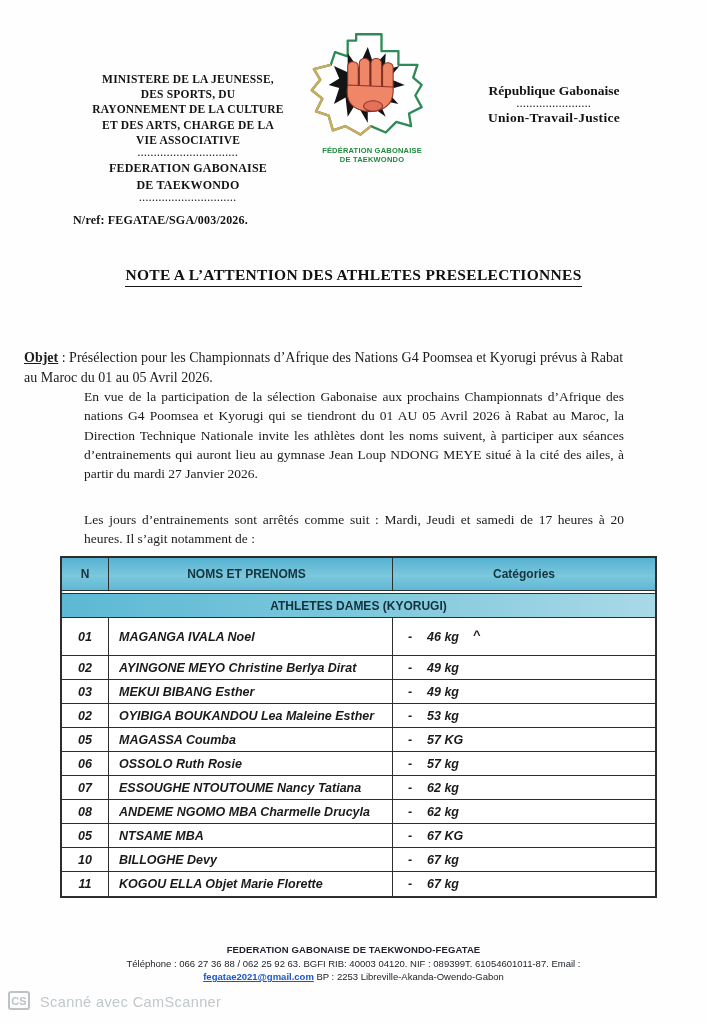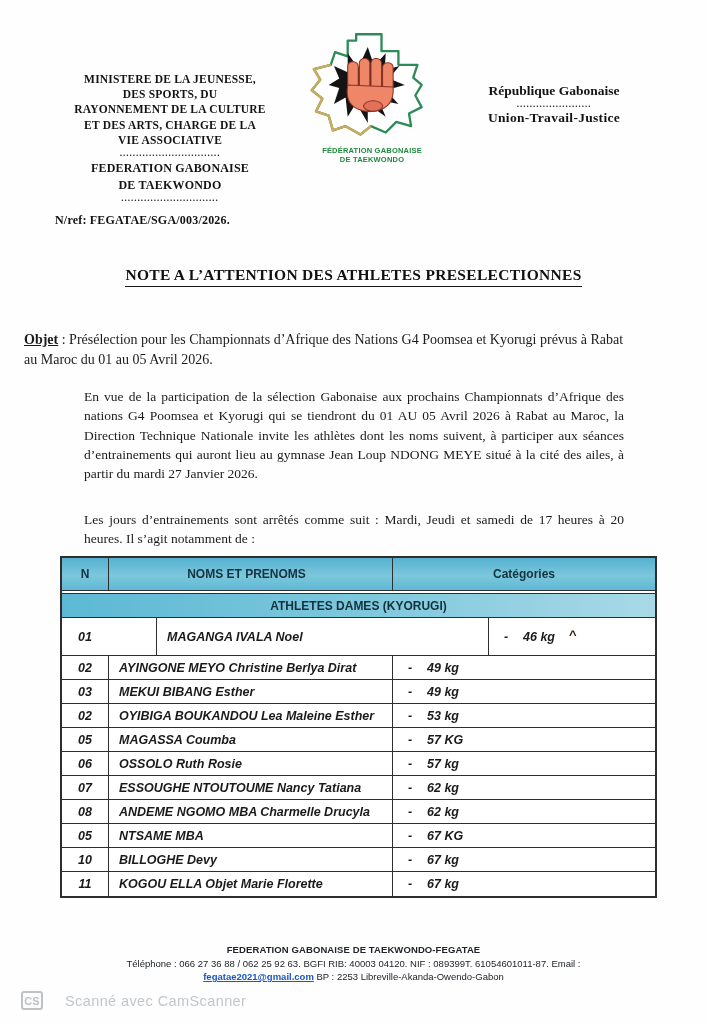--- a/index.html
+++ b/index.html
@@ -8,21 +8,21 @@
     font-family:"Liberation Serif", serif;
     background:#ffffff;
     color:#1c1c1c;
     position:relative;
     overflow:hidden;
   }
   .page { position:absolute; inset:0; background:#fefefe; }
 
   
   .ministry {
-    position:absolute; left:39px; top:72px; width:262px;
+    position:absolute; left:57px; top:72px; width:262px;
     text-align:center; font-weight:bold; font-size:11.5px; line-height:15.2px;
     color:#131313; letter-spacing:.2px;
   }
   .dots { font-size:9px; line-height:11px; letter-spacing:1px; font-weight:bold; color:#222; }
   .fed-name { font-size:12px; line-height:16px; font-weight:bold; margin-top:1px; }
   .nref { text-align:left; padding-left:16px; font-size:12px; font-weight:bold; margin-top:9px; letter-spacing:.2px; }
 
   .logo-wrap { position:absolute; left:299px; top:30px; width:146px; text-align:center; }
   .logo-caption { font-family:"Liberation Sans",sans-serif; font-weight:bold; font-size:7.5px; line-height:9px; color:#1e8a3c; letter-spacing:.2px; }
 
@@ -33,21 +33,21 @@
   .republic .r1 { font-size:13.5px; line-height:17px; }
   .republic .r2 { font-size:13.5px; line-height:16px; letter-spacing:.3px; }
 
   
   .title-row { position:absolute; left:0; top:266px; width:707px; text-align:center; }
   .title-row span {
     display:inline-block; font-weight:bold; font-size:15.5px; letter-spacing:.3px;
     border-bottom:1.6px solid #161616; padding-bottom:2px; color:#111;
   }
   .objet {
-    position:absolute; left:24px; top:330px; width:614px;
+    position:absolute; left:24px; top:348px; width:614px;
     font-size:14px; line-height:20px; color:#1b1b1b;
   }
   .objet .lbl { font-weight:bold; text-decoration:underline; }
   .para {
     position:absolute; left:84px; width:540px;
     font-size:13.5px; line-height:19.3px; text-align:justify; color:#1b1b1b;
   }
   .p1 { top:387px; }
   .p2 { top:510px; }
 
@@ -63,39 +63,39 @@
   .c-n { width:46px; align-self:stretch; display:flex; align-items:center; justify-content:center; }
   .c-name { width:276px; align-self:stretch; display:flex; align-items:center; border-left:1.5px solid #2e2e2e; justify-content:center; }
   .c-cat { flex:1; align-self:stretch; display:flex; align-items:center; border-left:1.5px solid #2e2e2e; justify-content:center;margin-left:8px; }
   .tsection {
     height:25px; margin-top:2px; border-top:1.5px solid #2e2e2e; border-bottom:1.5px solid #2e2e2e;
     background:linear-gradient(90deg,#5cb9d4 0%,#79c6db 45%,#a9d9e7 100%);
     justify-content:center; font-weight:bold; font-size:12px; color:#14303d;
   }
   .drow { height:24px; border-bottom:1.5px solid #2e2e2e; font-weight:bold; font-style:italic; font-size:12.5px; color:#1a1a1a; }
   .drow:last-child { border-bottom:none; }
-  .drow.tall { height:38px;gap:48px; }
+  .drow.tall { height:38px; }
   .drow .c-name { justify-content:flex-start; padding-left:10px; }
   .drow .c-cat { justify-content:flex-start; }
   .w-dash { width:34px; text-align:center; display:inline-block; }
   .w-val { display:inline-block; }
   .weight-stack { display:flex; flex-direction:row; justify-content:center; }
   .caret { font-size:13px; line-height:9px; margin-left:14px; color:#2d1f14; font-style:normal; font-weight:900; }
 
   
   .footer {
     position:absolute; left:0; top:943px; width:707px; text-align:center;
     font-family:"Liberation Sans",sans-serif; font-size:9.5px; line-height:13.5px; color:#20242a;
   }
   .footer .f1 { font-weight:bold; letter-spacing:.1px; }
   .footer a { color:#1a56c4; text-decoration:underline; font-weight:bold; }
 
   
-  .cam { position:absolute; left:8px; top:991px; display:flex; align-items:center; gap:22px;
-         font-family:"Liberation Sans",sans-serif;margin-left:13px; }
+  .cam { position:absolute; left:8px; top:991px; display:flex; align-items:flex-end; gap:10px;
+         font-family:"Liberation Sans",sans-serif; }
   .cam-badge {
     width:22px; height:19px; border:2px solid #bdc2c7; border-radius:3px;
     color:#bdc2c7; font-size:11px; font-weight:bold; display:flex; align-items:center; justify-content:center;
   }
   .cam-text { font-size:14.5px; color:#c2c7cb; letter-spacing:.4px; }
 </style>
 </head>
 <body>
 
 <div class="page">

